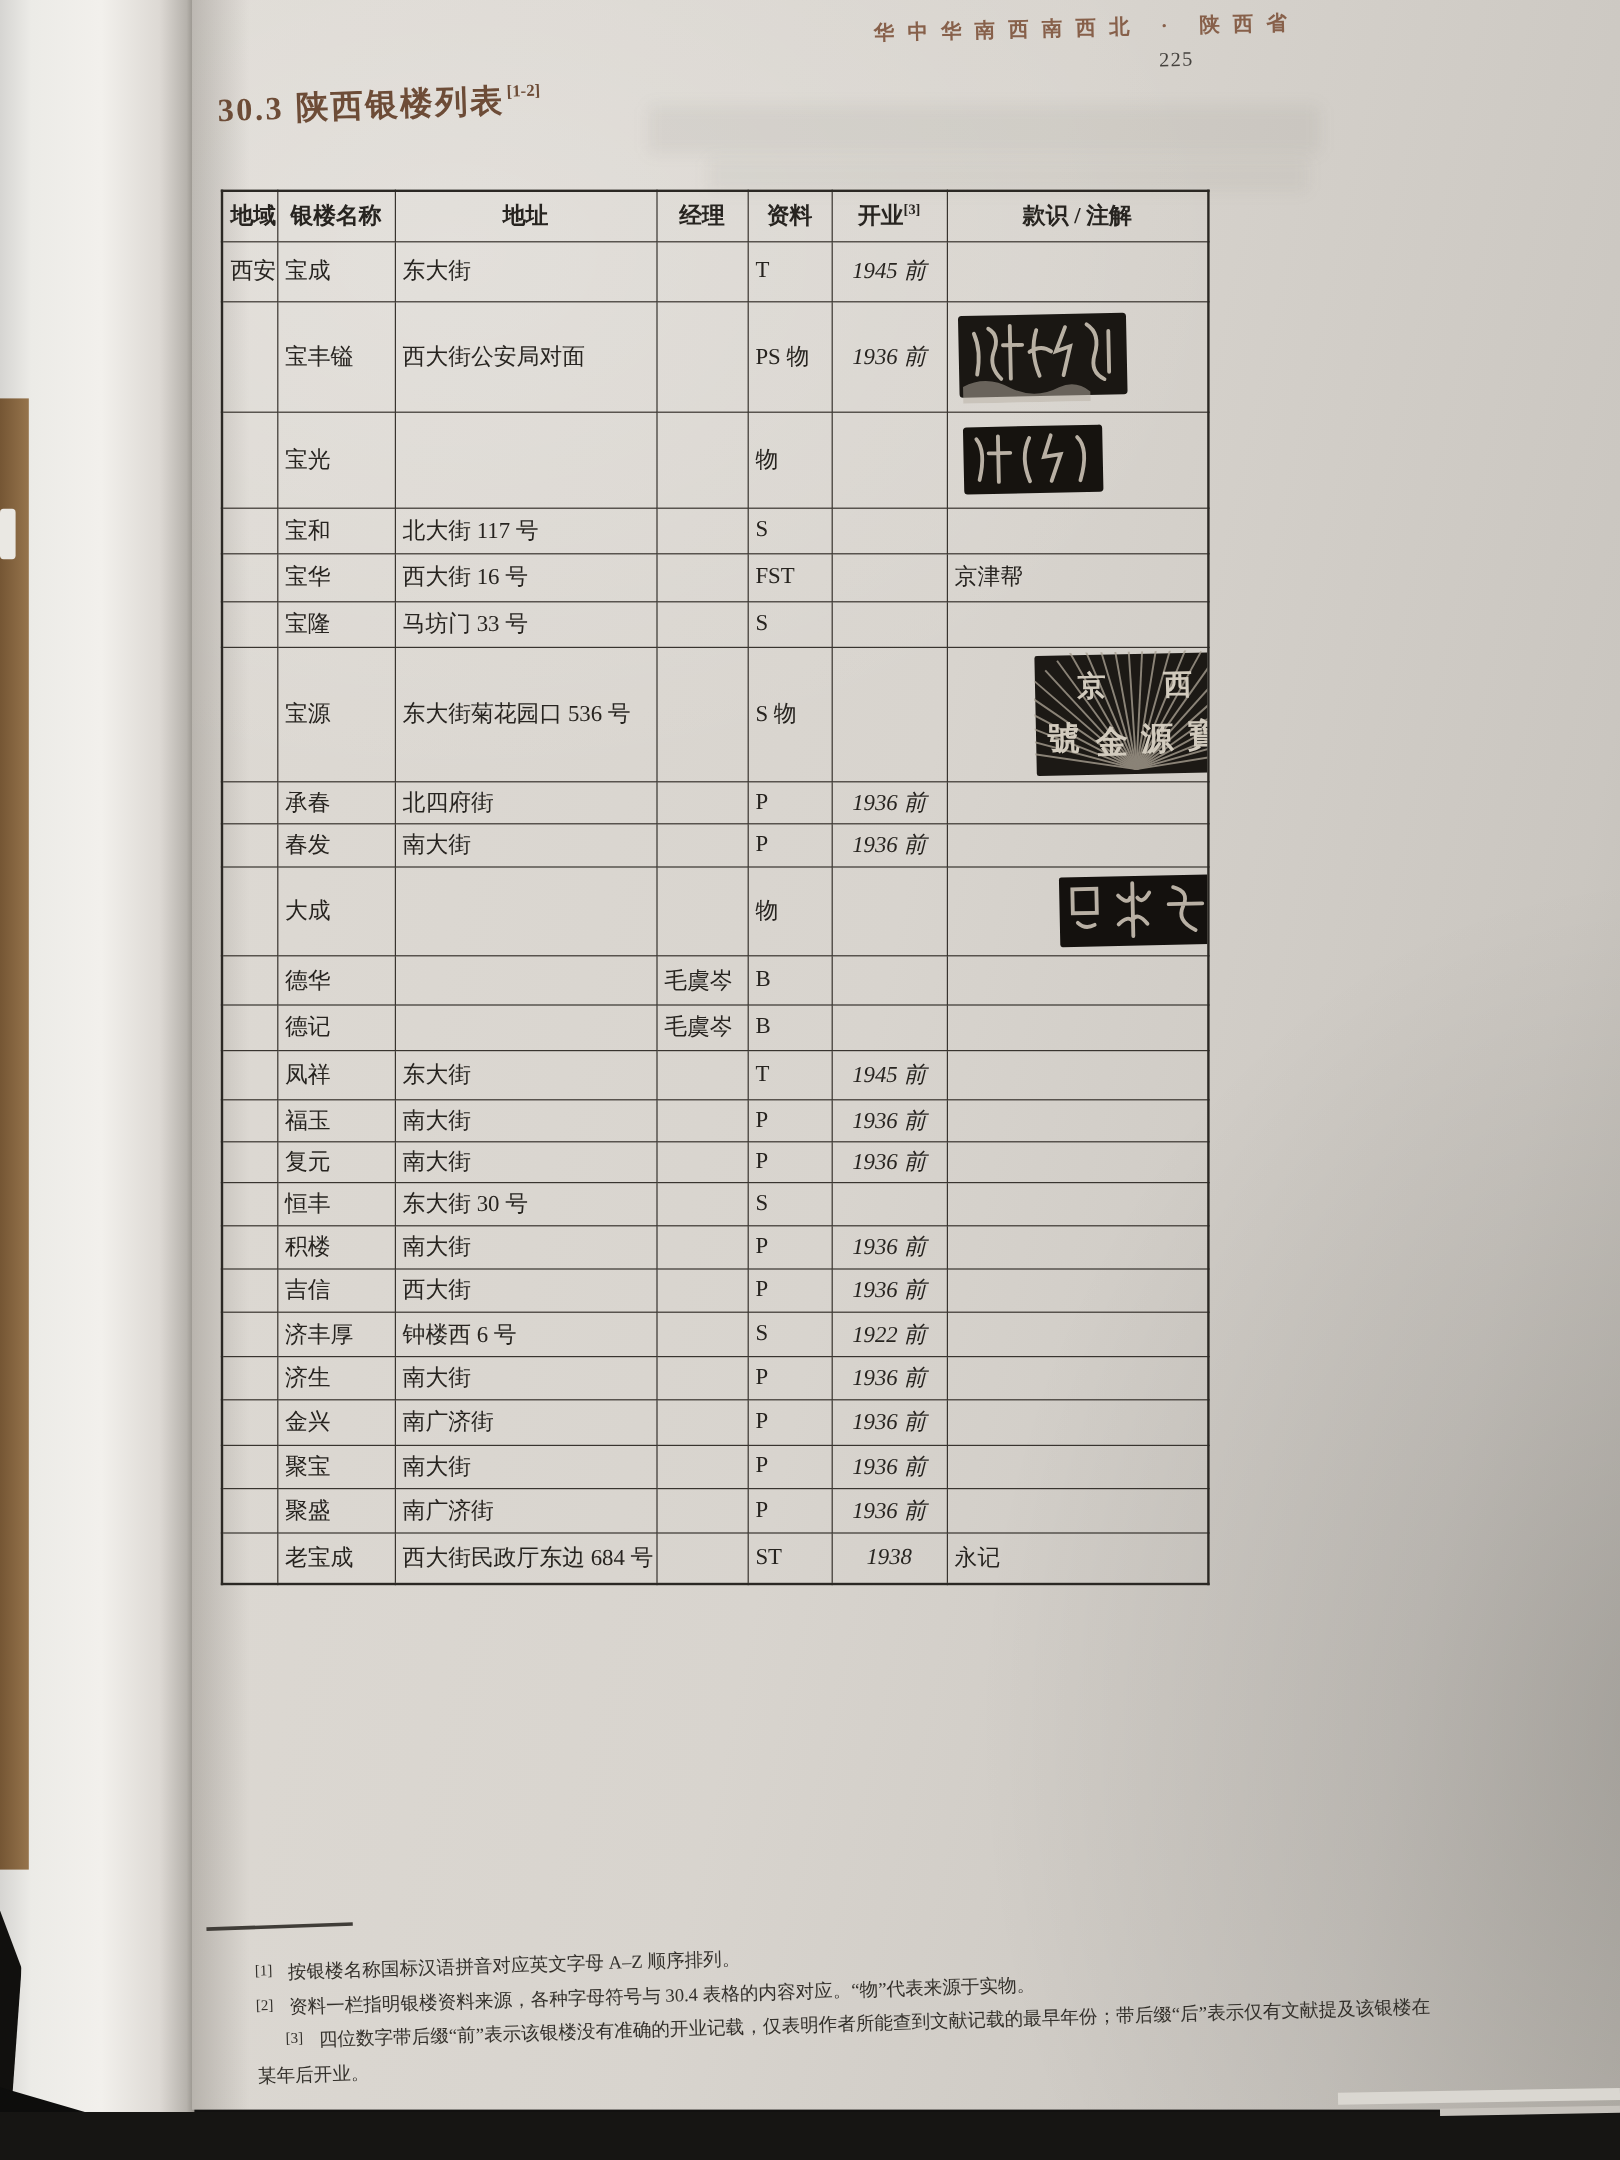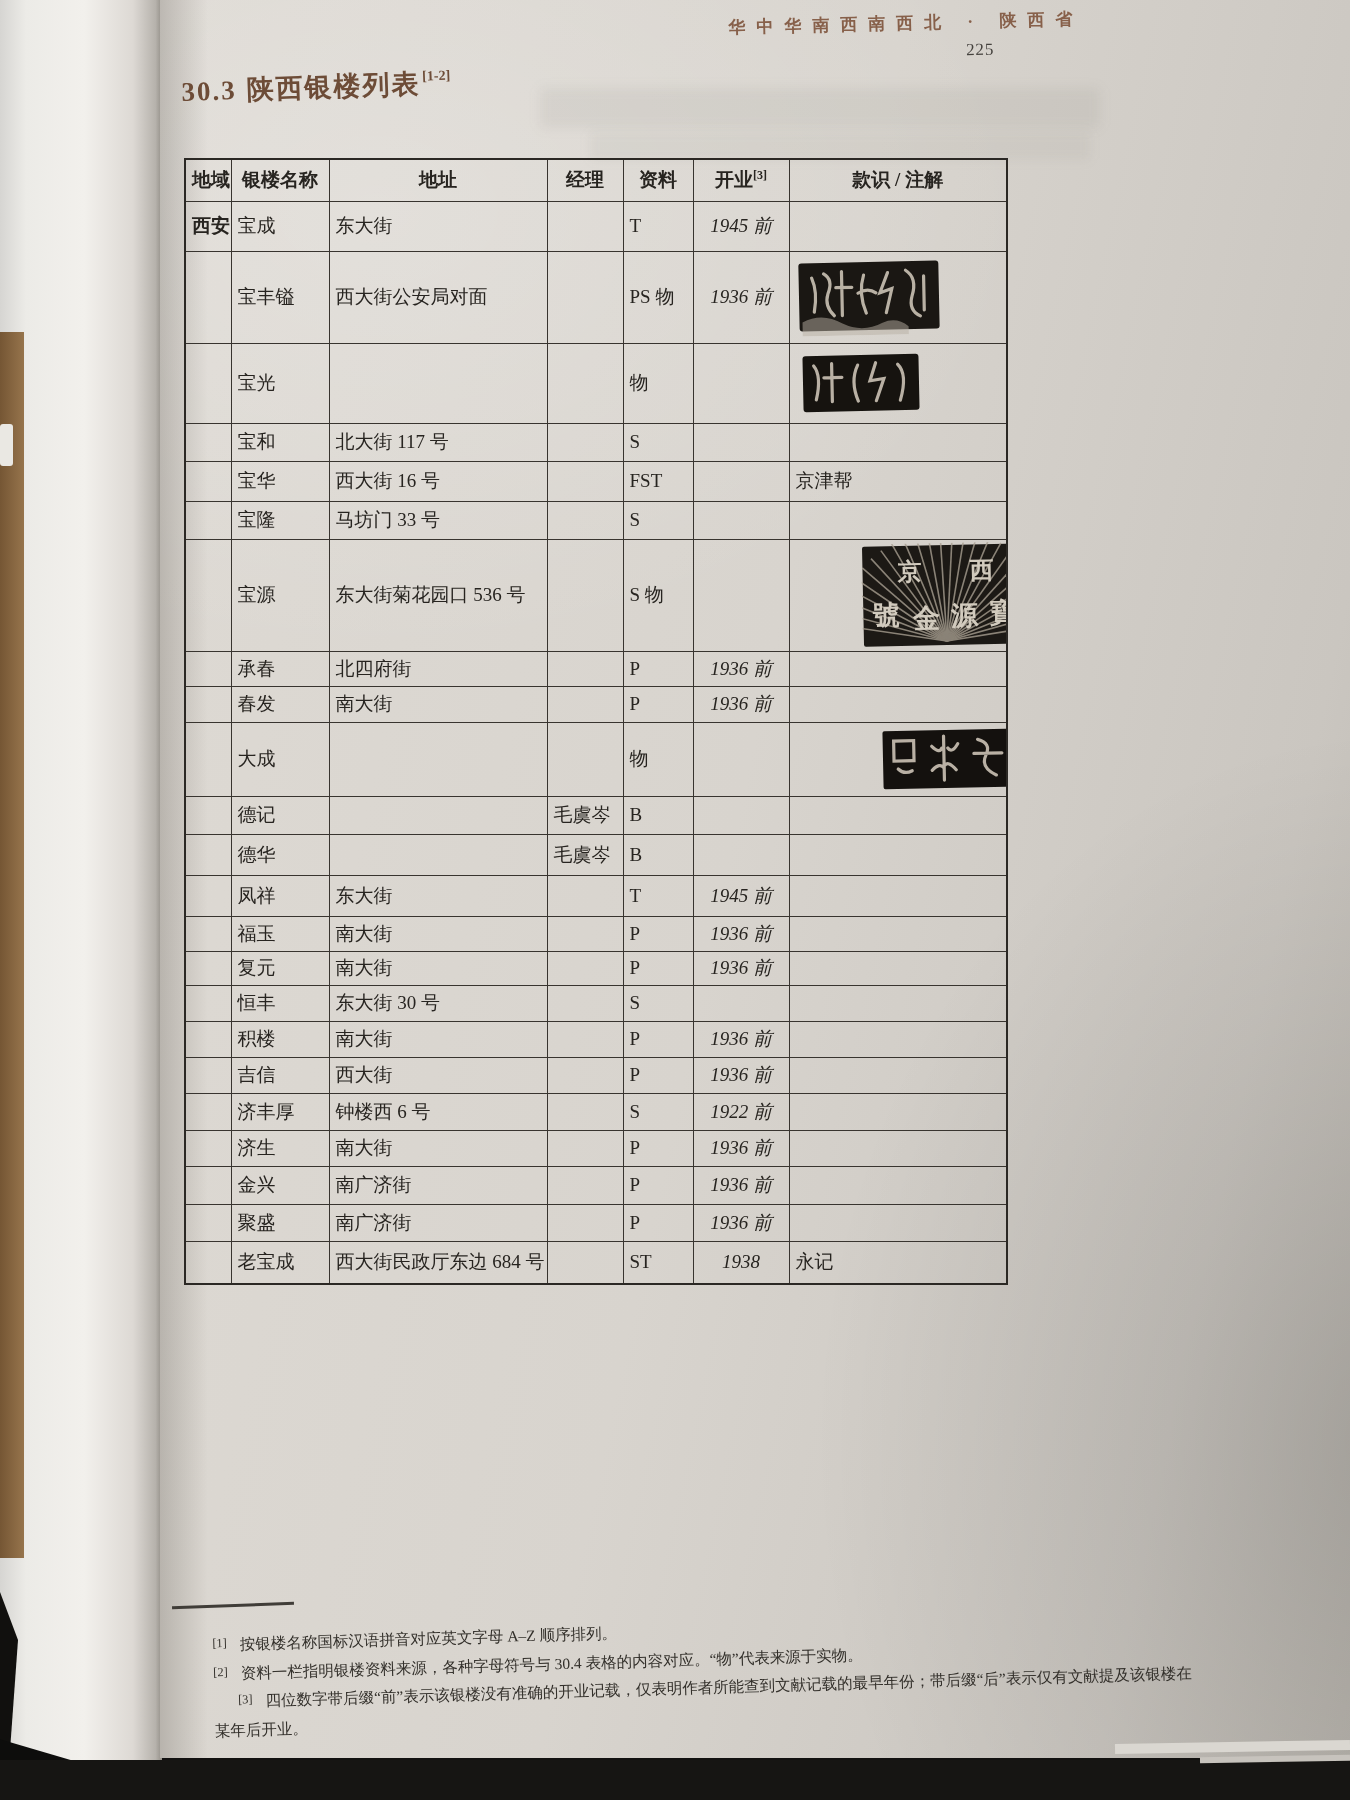--- a/index.html
+++ b/index.html
@@ -47,21 +47,21 @@
   .section-title sup{font-size:14px;position:relative;top:-2px;left:2px;letter-spacing:0;}
 
   
   .table-wrap{position:absolute;left:24px;top:158px;}
   table.shops{width:822px;border-collapse:collapse;table-layout:fixed;
     font-size:19px;color:#272420;border:2.6px solid #2b2824;}
   table.shops th,table.shops td{border:1.4px solid #38342f;padding:1px 6px;vertical-align:middle;
     overflow:hidden;white-space:nowrap;}
   table.shops thead tr{height:42px;}
   table.shops th{font-weight:bold;text-align:center;font-size:19px;}
-  td.col-region{font-weight:bold;text-align:center;padding:1px 2px;}
+  td.col-region{font-weight:normal;text-align:center;padding:1px 2px;}
   td.col-name{padding-left:10px;}
   td.col-address{padding-left:12px;}
   td.col-manager{padding-left:6px;}
   td.col-source{padding-left:10px;}
   td.col-opened{text-align:center;font-style:italic;}
   td.col-marks{padding-left:8px;}
   .hdr-sup{font-size:12px;vertical-align:super;font-weight:bold;}
   .seal{display:block;transform:rotate(-1.2deg);}
 
   
@@ -274,40 +274,40 @@
                 <rect x="1" y="2" width="126" height="58" rx="2" fill="#14110e"></rect>
                 <g stroke="#cbc3b5" fill="none" stroke-width="3.2" opacity="0.9" stroke-linecap="round">
                   <rect x="12" y="12" width="20" height="20"></rect>
                   <path d="M16 40 q6 6 14 2"></path>
                   <path d="M62 8 v44 M50 18 q8 8 10 2 M76 16 q-6 10 -10 4 M50 42 q8 -8 12 -2 M74 42 q-8 -10 -12 -4"></path>
                   <path d="M96 12 q14 4 8 16 q-6 12 10 20 M92 26 h28"></path>
                 </g>
               </svg>
             </td>
           </tr>
+          <tr style="height: 41px;">
+            <td class="col-region"><span></span></td>
+            <td class="col-name"><span>德华</span></td>
+            <td class="col-address"><span></span></td>
+            <td class="col-manager"><span>毛虞岑</span></td>
+            <td class="col-source"><span>B</span></td>
+            <td class="col-opened"><span></span></td>
+            <td class="col-marks"></td>
+          </tr>
           <tr style="height: 38px;">
             <td class="col-region"><span></span></td>
             <td class="col-name"><span>德记</span></td>
             <td class="col-address"><span></span></td>
             <td class="col-manager"><span>毛虞岑</span></td>
             <td class="col-source"><span>B</span></td>
             <td class="col-opened"><span></span></td>
             <td class="col-marks"></td>
           </tr>
           <tr style="height: 41px;">
             <td class="col-region"><span></span></td>
-            <td class="col-name"><span>德华</span></td>
-            <td class="col-address"><span></span></td>
-            <td class="col-manager"><span>毛虞岑</span></td>
-            <td class="col-source"><span>B</span></td>
-            <td class="col-opened"><span></span></td>
-            <td class="col-marks"></td>
-          </tr>
-          <tr style="height: 41px;">
-            <td class="col-region"><span></span></td>
             <td class="col-name"><span>凤祥</span></td>
             <td class="col-address"><span>东大街</span></td>
             <td class="col-manager"><span></span></td>
             <td class="col-source"><span>T</span></td>
             <td class="col-opened"><span>1945 前</span></td>
             <td class="col-marks"></td>
           </tr>
           <tr style="height: 35px; margin-left: 32px;">
             <td class="col-region"><span></span></td>
             <td class="col-name"><span>福玉</span></td>
@@ -368,20 +368,29 @@
             <td class="col-address"><span>南大街</span></td>
             <td class="col-manager"><span></span></td>
             <td class="col-source"><span>P</span></td>
             <td class="col-opened"><span>1936 前</span></td>
             <td class="col-marks"></td>
           </tr>
           <tr style="height: 38px; padding-left: 36px;">
             <td class="col-region"><span></span></td>
             <td class="col-name"><span>金兴</span></td>
             <td class="col-address"><span>南广济街</span></td>
+            <td class="col-manager"><span></span></td>
+            <td class="col-source"><span>P</span></td>
+            <td class="col-opened"><span>1936 前</span></td>
+            <td class="col-marks"></td>
+          </tr>
+          <tr style="height: 36px;">
+            <td class="col-region"><span></span></td>
+            <td class="col-name"><span>聚宝</span></td>
+            <td class="col-address"><span>南大街</span></td>
             <td class="col-manager"><span></span></td>
             <td class="col-source"><span>P</span></td>
             <td class="col-opened"><span>1936 前</span></td>
             <td class="col-marks"></td>
           </tr>
           <tr style="height: 37px;">
             <td class="col-region"><span></span></td>
             <td class="col-name"><span>聚盛</span></td>
             <td class="col-address"><span>南广济街</span></td>
             <td class="col-manager"><span></span></td>

